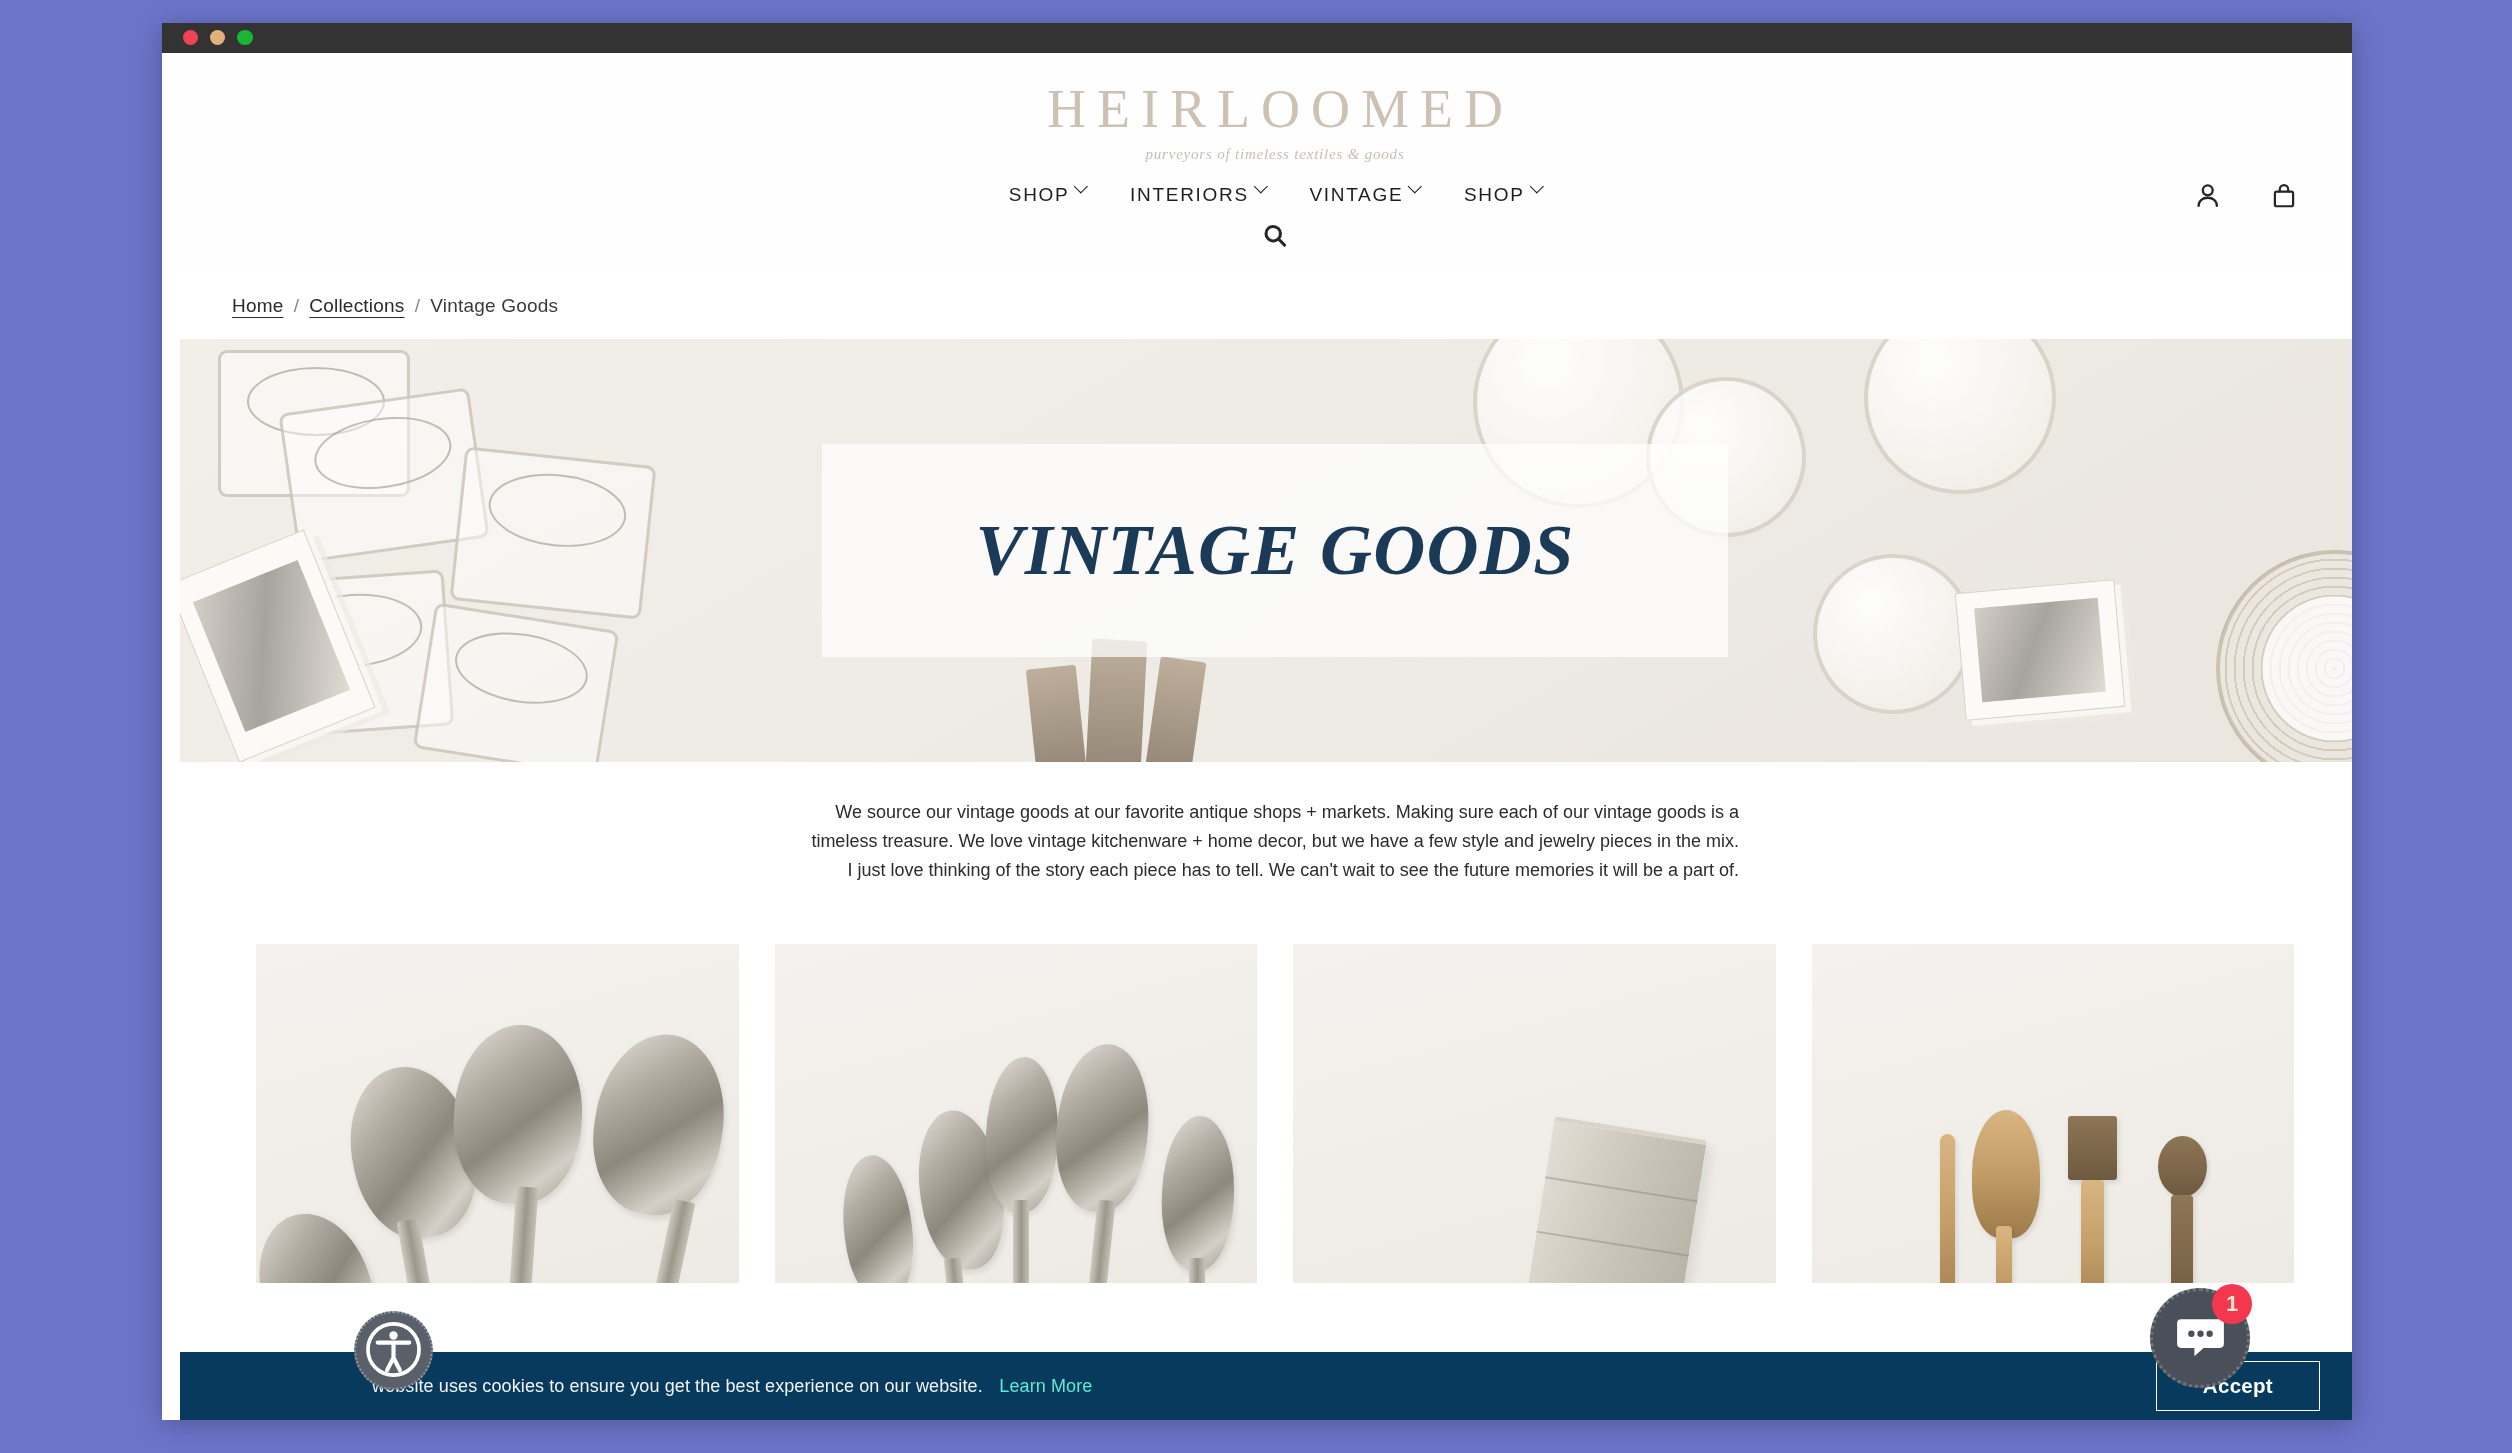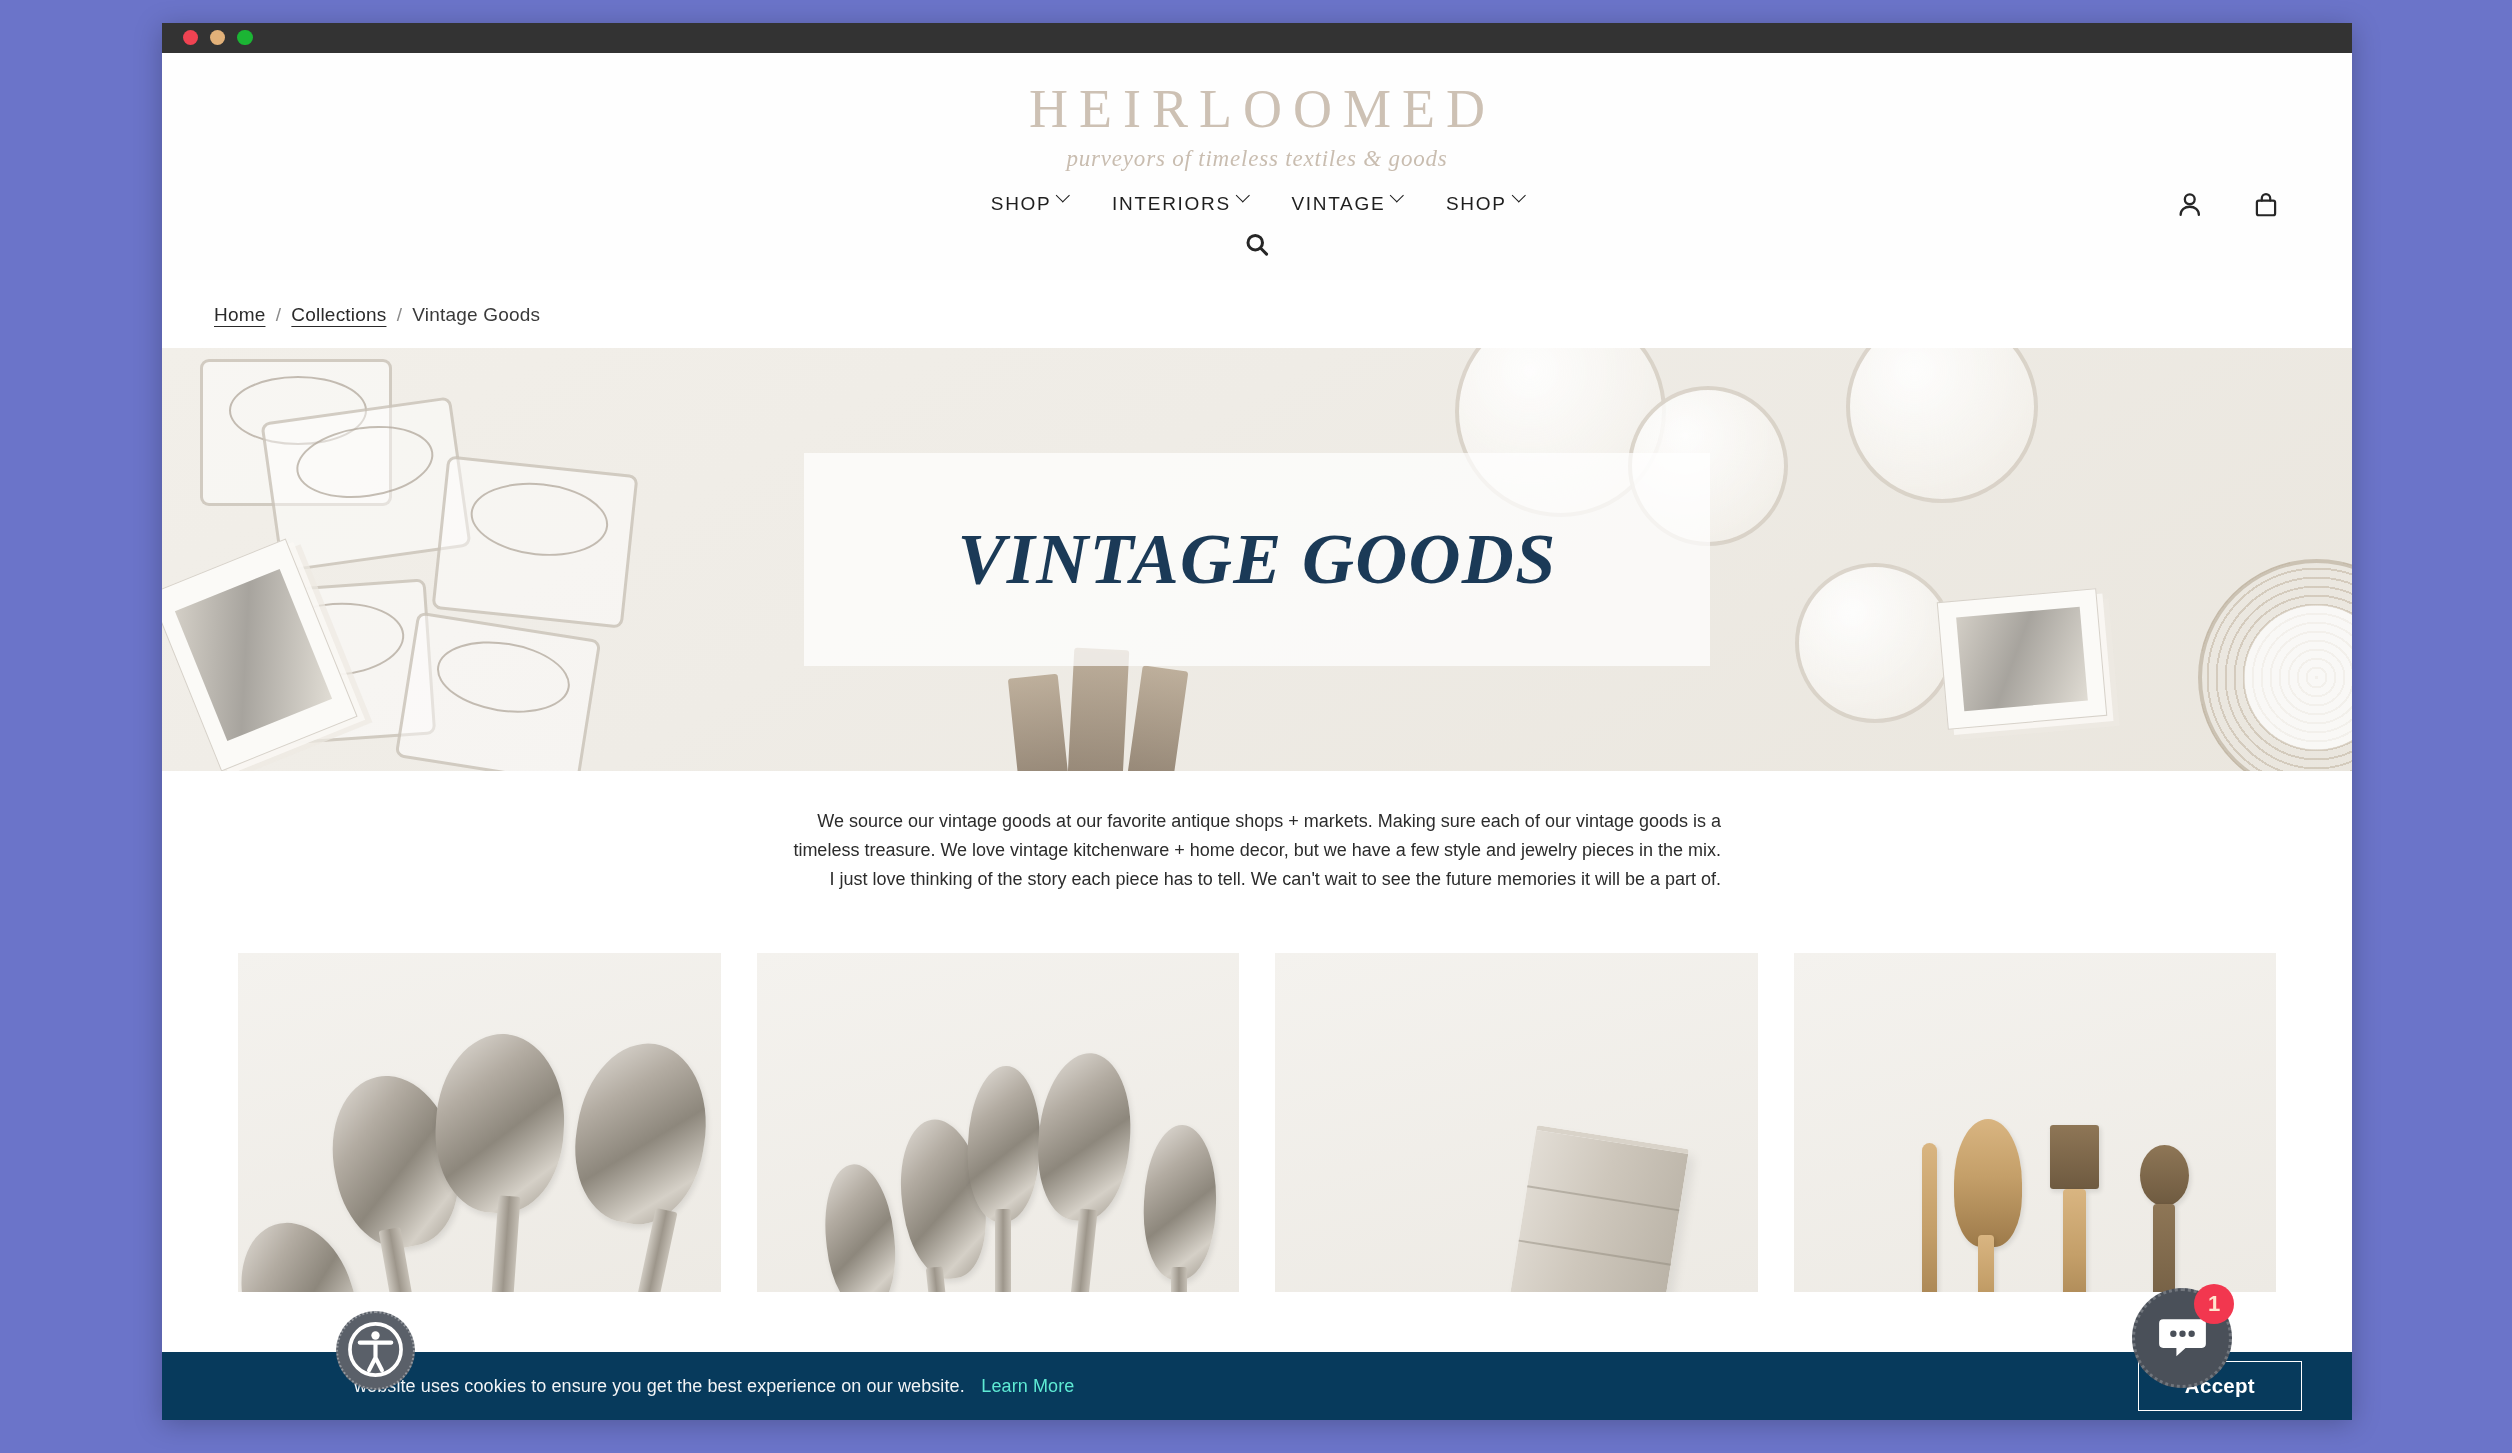--- a/index.html
+++ b/index.html
@@ -21,34 +21,34 @@
   }
   #titlebar {
     height: 29.5px; background: #333333;
     display: flex; align-items: center; padding-left: 20.5px; gap: 12px;
   }
   .tl { width: 15.4px; height: 15.4px; border-radius: 50%; }
   .tl.red   { background: #f04352; }
   .tl.amber { background: #e2b179; }
   .tl.green { background: #1bb534; }
 
-  #page-scroll { position: relative; width: 100%; height: 1368px; background: #fff; }
+  #page-scroll { position: relative; width: 100%; height: 1368px; background: #fff; margin-left: 18px; }
 
   
   #site-header { background: #fefefe; padding-top: 28px; }
   #logo-block { text-align: center; padding-bottom: 11.5px; }
   #brand-wordmark {
     font-family: "Liberation Serif", serif;
     font-size: 54px; letter-spacing: 11px;
     color: #cdc1b4; font-weight: 400; line-height: 1.05;
     padding-left: 11px;
   }
   #brand-tagline {
     font-family: "Liberation Serif", serif;
-    font-style: italic; font-size: 23px; letter-spacing: 0.8px;
+    font-style: italic; font-size: 15px; letter-spacing: 0.8px;
     color: #c9bdb0; margin-top: 9px;
   }
 
   #nav-row { position: relative; height: 96px; }
   #main-nav {
     display: flex; justify-content: center; align-items: flex-start;
     gap: 44px; padding-top: 9px;
   }
   .nav-item {
     display: flex; align-items: flex-start; gap: 7px;

